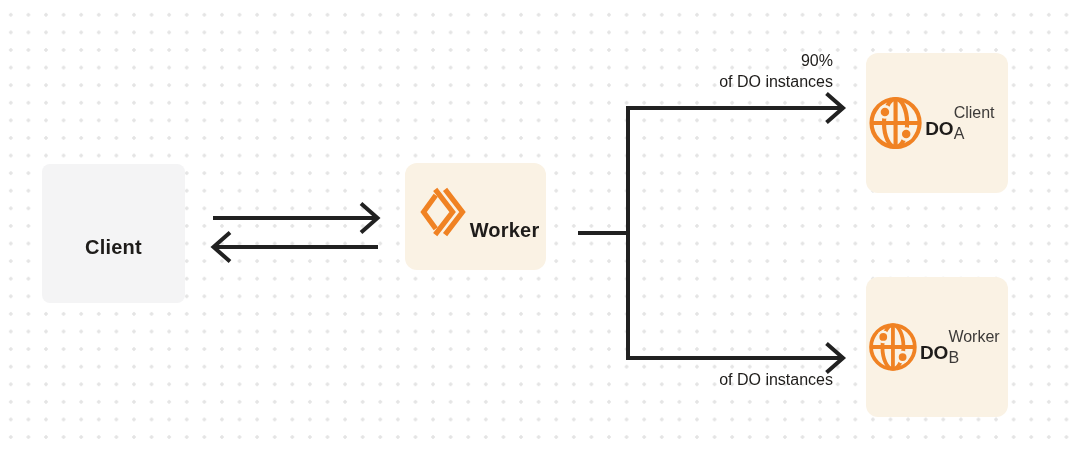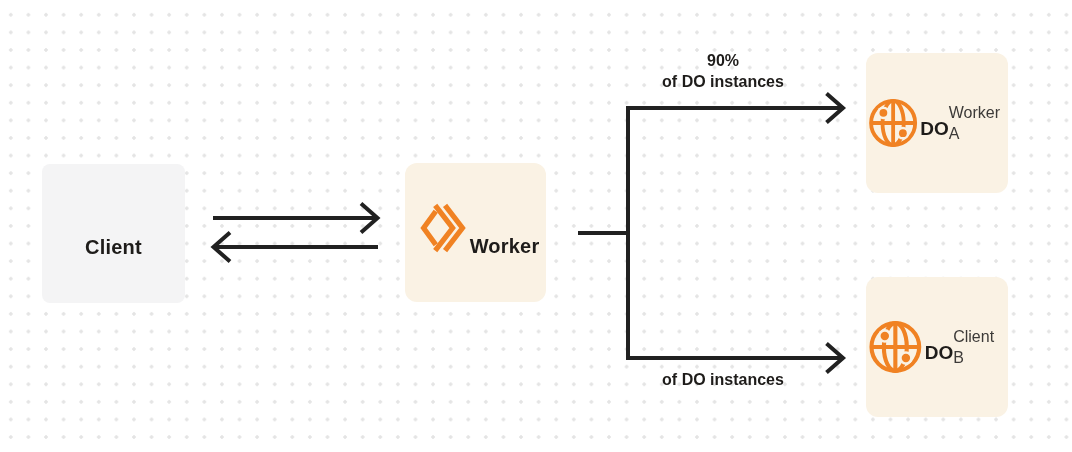--- a/index.html
+++ b/index.html
@@ -39,21 +39,21 @@
   .node-gray {
     background: var(--gray-box-bg, #f4f4f5);
     border-radius: 8px;
   }
   .node-warm {
     background: var(--warm-box-bg, #faf2e4);
     border-radius: 12px;
   }
 
   .node-client { left: 42px; top: 164px; width: 143px; height: 139px; }
-  .node-worker { left: 405px; top: 163px; width: 141px; height: 139px; }
+  .node-worker { left: 405px; top: 163px; width: 141px; height: 107px; }
   .node-do-a   { left: 866px; top: 53px;  width: 142px; height: 140px; }
   .node-do-b   { left: 866px; top: 277px; width: 142px; height: 140px; }
 
   .node-title {
     font-size: 20px;
     font-weight: 700;
     color: var(--title-text, #1e1c1a);
     letter-spacing: 0.2px;
     margin-top: 27px;
   }
@@ -81,24 +81,24 @@
     stroke-linecap: butt;
   }
   .worker-stroke { stroke-width: 9; }
   .globe-stroke  { stroke-width: 4.5; }
   .dot-halo { fill: var(--warm-box-bg, #faf2e4); }
   .dot-fill { fill: var(--accent-orange, #f08223); }
 
   .edge-label {
     position: absolute;
     width: 220px;
-    text-align: center;
+    text-align: right;
     color: var(--title-text, #1e1c1a);
     font-size: 16px;
-    font-weight: 700;
+    font-weight: 400;
     line-height: 21px;
   }
   .edge-label-top    { left: 613px; top: 50px; }
   .edge-label-bottom { left: 613px; top: 369px; }
 </style>
 </head>
 <body>
 
 <div class="canvas">
 
@@ -135,36 +135,36 @@
       <circle class="icon-stroke globe-stroke" cx="32" cy="32" r="26"></circle>
       <line class="icon-stroke globe-stroke" x1="6.5" y1="32" x2="57.5" y2="32"></line>
       <ellipse class="icon-stroke globe-stroke" cx="32" cy="32" rx="12.5" ry="26"></ellipse>
       <line class="icon-stroke globe-stroke" x1="32" y1="6" x2="32" y2="58"></line>
       <circle class="dot-halo" cx="20.5" cy="20" r="7.5"></circle>
       <circle class="dot-halo" cx="43.5" cy="44" r="7.5"></circle>
       <circle class="dot-fill" cx="20.5" cy="20" r="4.6"></circle>
       <circle class="dot-fill" cx="43.5" cy="44" r="4.6"></circle>
     </svg>
     <span class="do-title">DO</span>
-    <span class="do-subtitle">Worker A</span>
+    <span class="do-subtitle">Client A</span>
   </div>
 
   <div class="node node-warm node-do-b">
     <svg class="globe-icon-svg" viewBox="0 0 64 64" xmlns="http://www.w3.org/2000/svg">
       <circle class="icon-stroke globe-stroke" cx="32" cy="32" r="26"></circle>
       <line class="icon-stroke globe-stroke" x1="6.5" y1="32" x2="57.5" y2="32"></line>
       <ellipse class="icon-stroke globe-stroke" cx="32" cy="32" rx="12.5" ry="26"></ellipse>
       <line class="icon-stroke globe-stroke" x1="32" y1="6" x2="32" y2="58"></line>
       <circle class="dot-halo" cx="20.5" cy="20" r="7.5"></circle>
       <circle class="dot-halo" cx="43.5" cy="44" r="7.5"></circle>
       <circle class="dot-fill" cx="20.5" cy="20" r="4.6"></circle>
       <circle class="dot-fill" cx="43.5" cy="44" r="4.6"></circle>
     </svg>
     <span class="do-title">DO</span>
-    <span class="do-subtitle">Client B</span>
+    <span class="do-subtitle">Worker B</span>
   </div>
 
   <div class="edge-label edge-label-top">
     <div>90%</div>
     <div>of DO instances</div>
   </div>
   <div class="edge-label edge-label-bottom">
     <div>of DO instances</div>
   </div>
 

